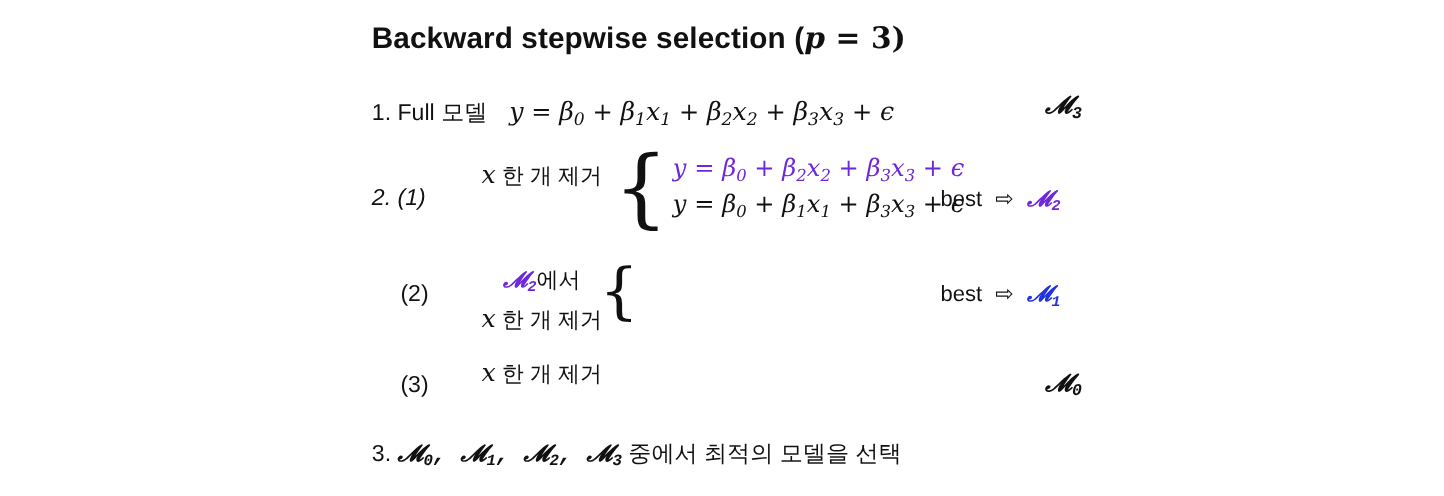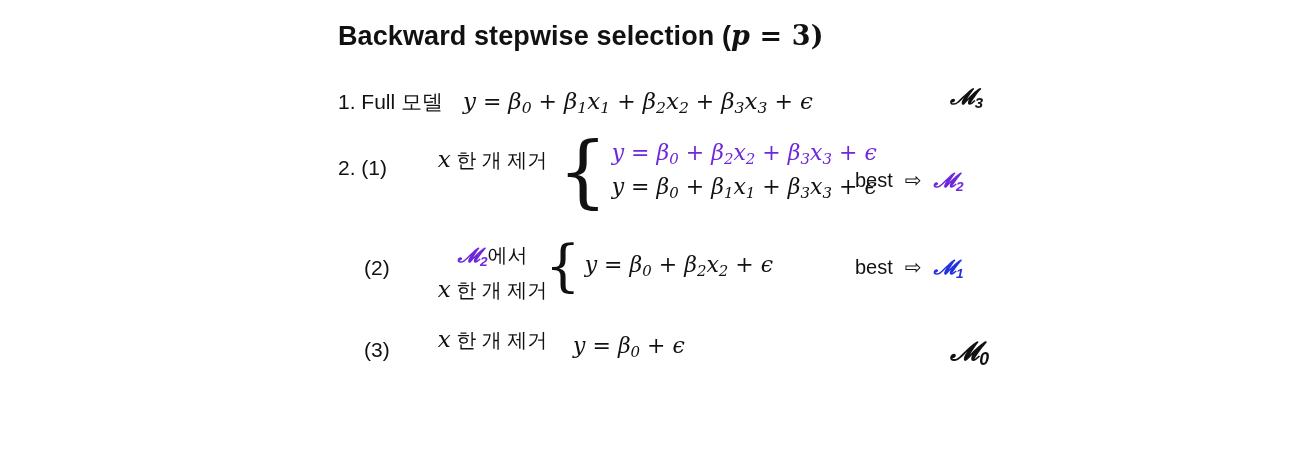--- a/index.html
+++ b/index.html
@@ -30,21 +30,21 @@
   .mathup {
     font-family: "DejaVu Serif", serif;
     font-style: normal;
   }
   .sub {
     font-size: 0.68em;
     vertical-align: -0.28em;
     font-style: italic;
   }
   .cal {
-    font-family: Liberation Sans, sans-serif;
+    font-family: Liberation Mono, monospace;
     font-style: italic;
     font-weight: 600;
   }
   .red { color: #6d28d9; }
   .blue { color: #2233dd; }
 
   
   .title {
     position: absolute;
     left: 338px;
@@ -76,22 +76,23 @@
     position: absolute;
     left: 950px;
     top: 84px;
     font-size: 22px;
   }
 
   
   .num2 {
     position: absolute;
     left: 338px;
-    top: 156px;
-    font-size: 21px;
+    top: 168px;
+    font-size: 21px;
+    font-style: italic;
   }
   .num2b {
     position: absolute;
     left: 364px;
     top: 256px;
     font-size: 21px;
   }
   .num2c {
     position: absolute;
     left: 364px;
@@ -150,21 +151,21 @@
     white-space: nowrap;
   }
   .best1 { left: 855px; top: 168px; }
   .best2 { left: 855px; top: 255px; }
   .best .arrow { margin: 0 12px; font-size: 20px; }
 
   .tag-m0 {
     position: absolute;
     left: 950px;
     top: 336px;
-    font-size: 26px;
+    font-size: 22px;
   }
 
   
   .step3 {
     position: absolute;
     left: 338px;
     top: 398px;
     font-size: 21px;
     white-space: nowrap;
   }
@@ -217,36 +218,34 @@
   </div>
 
   <div class="lead lead2">
     <span class="l1"><span class="cal red">𝓜<span class="sub">2</span></span>에서</span>
     <span class="l2"><span class="math">x</span> 한 개 제거</span>
   </div>
 
   <div class="group group2">
     <div class="brace b2">{</div>
     <div class="eqs">
-      <div class="row math">
-        <span>y</span> <span class="mathup">=</span> <span>β<span class="sub">0</span></span> <span class="mathup">+</span> <span>β<span class="sub">2</span>x<span class="sub">2</span></span> <span class="mathup">+</span> <span>ϵ</span>
-      </div>
     </div>
   </div>
 
   <div class="best best2">
     <span>best</span><span class="arrow">⇨</span><span class="cal blue">𝓜<span class="sub">1</span></span>
   </div>
 
   <div class="lead lead3">
     <span class="l2"><span class="math">x</span> 한 개 제거</span>
   </div>
 
-  <div class="eq3 math">
-    <span>y</span> <span class="mathup">=</span> <span>β<span class="sub">0</span></span> <span class="mathup">+</span> <span>ϵ</span>
-  </div>
 
   <div class="tag-m0 cal">
     <span>𝓜<span class="sub">0</span></span>
   </div>
 
+  <div class="step3">
+    <span>3.</span>
+    <span class="cal">𝓜<span class="sub">0</span>, 𝓜<span class="sub">1</span>, 𝓜<span class="sub">2</span>, 𝓜<span class="sub">3</span></span><span> 중에서 최적의 모델을 선택</span>
+  </div>
 
 </div>
 
 </body></html>

